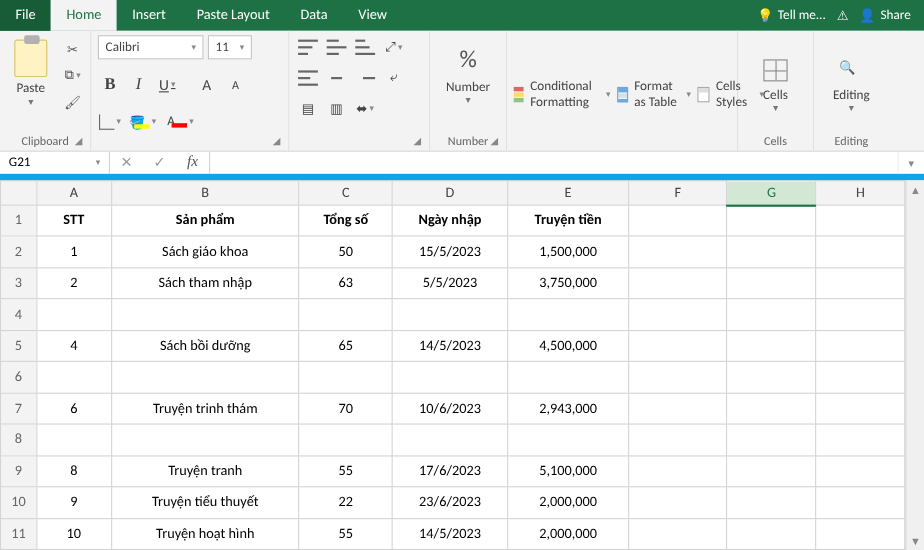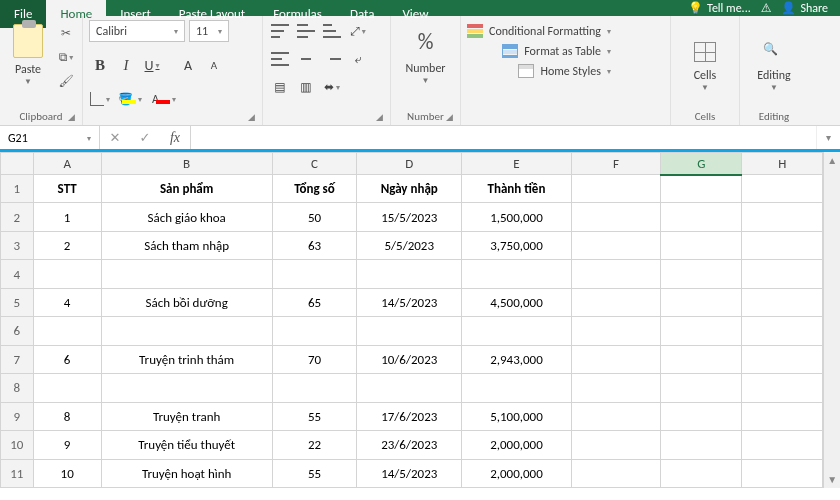--- a/index.html
+++ b/index.html
@@ -1,19 +1,19 @@
 <!DOCTYPE html>
 <html><head>
 <meta charset="utf-8">
 <style>
   * { box-sizing: border-box; margin: 0; padding: 0; font-family: "Segoe UI", Calibri, Arial, sans-serif; }
   html, body { width: 840px; height: 500px; background: #fff; overflow: hidden; }
 
   
-  .tabbar { display: flex; height: 16px; background: #1e7145; color: #fff; font-size: 13px; user-select: none; }
+  .tabbar { display: flex; height: 28px; background: #1e7145; color: #fff; font-size: 13px; user-select: none; }
   .tabbar .tab { padding: 6px 14px 0 14px; height: 28px; cursor: pointer; }
   .tabbar .tab.file { background: #185c37; }
   .tabbar .tab.active { background: #f3f3f3; color: #217346; font-weight: 400; }
   .tabbar .spacer { flex: 1; }
   .tabbar .right { display: flex; align-items: center; gap: 10px; padding: 0 12px; font-size: 12px; }
   .tabbar .right .bulb, .tabbar .right .warn, .tabbar .right .share { display: inline-flex; align-items: center; gap: 4px; }
 
   
   .ribbon { display: flex; height: 110px; background: #f3f3f3; border-bottom: 1px solid #d4d4d4; font-size: 12px; color: #444; }
   .group { display: flex; flex-direction: column; border-right: 1px solid #e1e1e1; position: relative; padding: 4px 6px 2px 6px; }
@@ -51,41 +51,41 @@
 
   
   .align-icon { width: 18px; height: 14px; display: inline-flex; flex-direction: column; justify-content: space-between; }
   .align-icon span { display: block; height: 2px; background: #666; }
 
   
   .num-btn { display: flex; flex-direction: column; align-items: center; cursor: pointer; padding-top: 8px; }
   .pct-icon { font-size: 22px; color: #555; }
 
   
-  .styles-col { display: flex; flex-direction: column; gap: 6px; padding-top: 4px; align-items: flex-end; }
+  .styles-col { display: flex; flex-direction: row; gap: 6px; padding-top: 4px; }
   .styles-item { display: inline-flex; align-items: center; gap: 6px; cursor: pointer; font-size: 12px; }
   .cf-icon { width: 16px; height: 14px; display: inline-block; background:
     linear-gradient(#e06666,#e06666) 0 0/16px 4px no-repeat,
     linear-gradient(#ffd966,#ffd966) 0 5px/16px 4px no-repeat,
     linear-gradient(#93c47d,#93c47d) 0 10px/16px 4px no-repeat; }
   .tbl-icon { width: 16px; height: 14px; display: inline-block; background:
     linear-gradient(#6fa8dc,#6fa8dc) 0 0/16px 4px no-repeat,
     linear-gradient(#cfe2f3,#cfe2f3) 0 5px/16px 4px no-repeat,
     linear-gradient(#6fa8dc,#6fa8dc) 0 10px/16px 4px no-repeat; border: 1px solid #6fa8dc; }
   .cell-icon { width: 16px; height: 14px; display: inline-block; background: #fff; border: 1px solid #aaa; box-shadow: inset 0 4px 0 #ddd; }
 
   
   .simple-col { display: flex; flex-direction: column; align-items: center; justify-content: center; padding-top: 6px; width: 56px; cursor: pointer; }
   .grid-icon { width: 22px; height: 20px; border: 1px solid #888; background:
     linear-gradient(#888,#888) 50% 0/1px 100% no-repeat,
     linear-gradient(#888,#888) 0 50%/100% 1px no-repeat; }
   .edit-icon { width: 22px; height: 20px; position: relative; }
 
   
-  .fx-row { display: flex; height: 26px; border-bottom: 3px solid #0ea5e9; background: #fff; }
+  .fx-row { display: flex; height: 26px; border-bottom: 6px solid #0ea5e9; background: #fff; }
   .name-box { width: 100px; border-right: 1px solid #d4d4d4; display: flex; align-items: center; padding: 0 8px; font-size: 12px; justify-content: space-between; }
   .fx-btns { display: flex; align-items: center; border-right: 1px solid #d4d4d4; }
   .fx-btns .fxb { width: 30px; text-align: center; color: #999; font-size: 13px; }
   .fx-label { width: 30px; text-align: center; font-style: italic; font-family: "Times New Roman", serif; font-size: 14px; color: #555; }
   .formula-input { flex: 1; padding: 0 8px; display: flex; align-items: center; font-size: 12px; }
   .fbar-expand { width: 24px; display: flex; align-items: center; justify-content: center; color: #888; font-size: 10px; border-left: 1px solid #eee; }
 
   
   .sheet { display: flex; height: calc(500px - 28px - 110px - 26px); }
   .sheet table { border-collapse: collapse; table-layout: fixed; }
@@ -105,21 +105,20 @@
   .col-A{width:74px}.col-B{width:180px}.col-C{width:90px}.col-D{width:110px}.col-E{width:116px}.col-F{width:100px}.col-G{width:90px}.col-H{width:90px}
 </style>
 </head>
 <body>
 
 <div class="tabbar">
   <div class="tab file">File</div>
   <div class="tab active">Home</div>
   <div class="tab">Insert</div>
   <div class="tab">Paste Layout</div>
-  <div class="tab">Formulas</div>
   <div class="tab">Data</div>
   <div class="tab">View</div>
   <div class="spacer"></div>
   <div class="right">
     <span class="bulb">
       <span>💡</span>
       <span>Tell me...</span>
     </span>
     <span class="warn">⚠</span>
     <span class="share">
@@ -268,21 +267,21 @@
           <span>Conditional Formatting</span>
           <span class="caret" style="font-size:8px;color:#888">▾</span>
         </span>
         <span class="styles-item">
           <span class="tbl-icon"></span>
           <span>Format as Table</span>
           <span class="caret" style="font-size:8px;color:#888">▾</span>
         </span>
         <span class="styles-item">
           <span class="cell-icon"></span>
-          <span>Home Styles</span>
+          <span>Cells Styles</span>
           <span class="caret" style="font-size:8px;color:#888">▾</span>
         </span>
       </div>
     </div>
   </div>
 
   <div class="group">
     <div class="group-body">
       <div class="simple-col">
         <span class="grid-icon"></span>
@@ -345,21 +344,21 @@
         <th>H</th>
       </tr>
     </thead>
     <tbody id="grid-body">
         <tr class="header-row">
           <th>1</th>
           <td>STT</td>
           <td>Sản phẩm</td>
           <td>Tổng số</td>
           <td>Ngày nhập</td>
-          <td>Thành tiền</td>
+          <td>Truyện tiền</td>
           <td></td>
           <td></td>
           <td></td>
         </tr>
         <tr>
           <th>2</th>
           <td class="center">1</td>
           <td class="center">Sách giáo khoa</td>
           <td class="center">50</td>
           <td class="center">15/5/2023</td>

